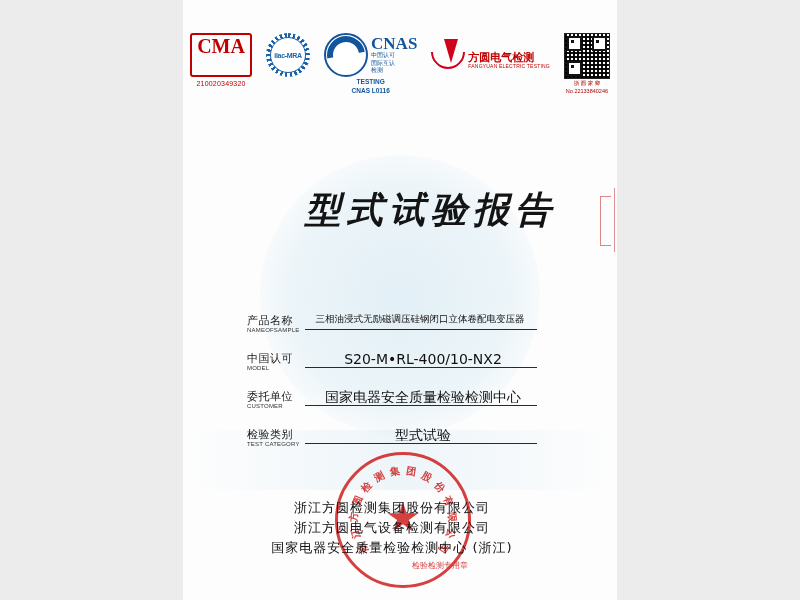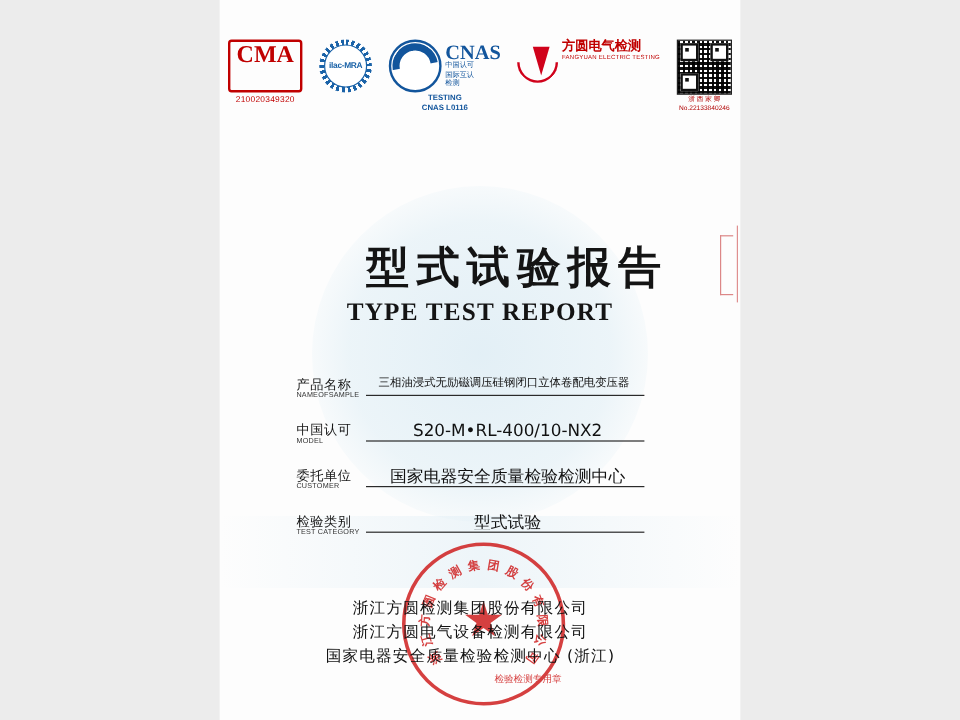--- a/index.html
+++ b/index.html
@@ -166,21 +166,21 @@
     font-size: 6.5px;
     text-align: center;
     line-height: 1.2;
     margin-top: 1px;
     font-weight: bold;
   }
 
   
   .fy {
     display: flex;
-    align-items: flex-start;
+    align-items: flex-end;
     gap: 3px;
   }
   .fy-mark {
     width: 34px;
     height: 36px;
     position: relative;
   }
   .fy-mark .arc {
     position: absolute;
     left: 0; top: 2px;
@@ -246,29 +246,30 @@
     margin-top: 1px;
     font-size: 5.5px;
     color: #b00000;
     text-align: center;
     line-height: 1.25;
   }
 
   
   .title-cn {
     position: absolute;
-    top: 199px;
+    top: 186px;
     left: 0;
     width: 496px;
     text-align: center;
     font-family: "DejaVu Sans", sans-serif;
     font-size: 36px;
     font-weight: bold;
     letter-spacing: 6px;
     color: #141414;
+    font-style: italic;
   }
   .title-en {
     position: absolute;
     top: 248px;
     left: 0;
     width: 434px;
     text-align: center;
     font-family: "Liberation Serif", serif;
     font-size: 21px;
     font-weight: bold;
@@ -476,21 +477,20 @@
         <div class="qr-cap">浙 西 家 卿</div>
         <div class="qr-cap">No.22133840246</div>
       </div>
 
     </div>
 
     <div class="edge-mark"></div>
     <div class="edge-mark2"></div>
 
     <div class="title-cn">型式试验报告</div>
-    <div class="title-en">TYPE TEST REPORT</div>
 
     <div class="fields">
 
       <div class="field wide">
         <div class="label-cn">产品名称</div>
         <div class="label-en">NAMEOFSAMPLE</div>
         <div class="value">三相油浸式无励磁调压硅钢闭口立体卷配电变压器</div>
         <div class="rule"></div>
       </div>
 

